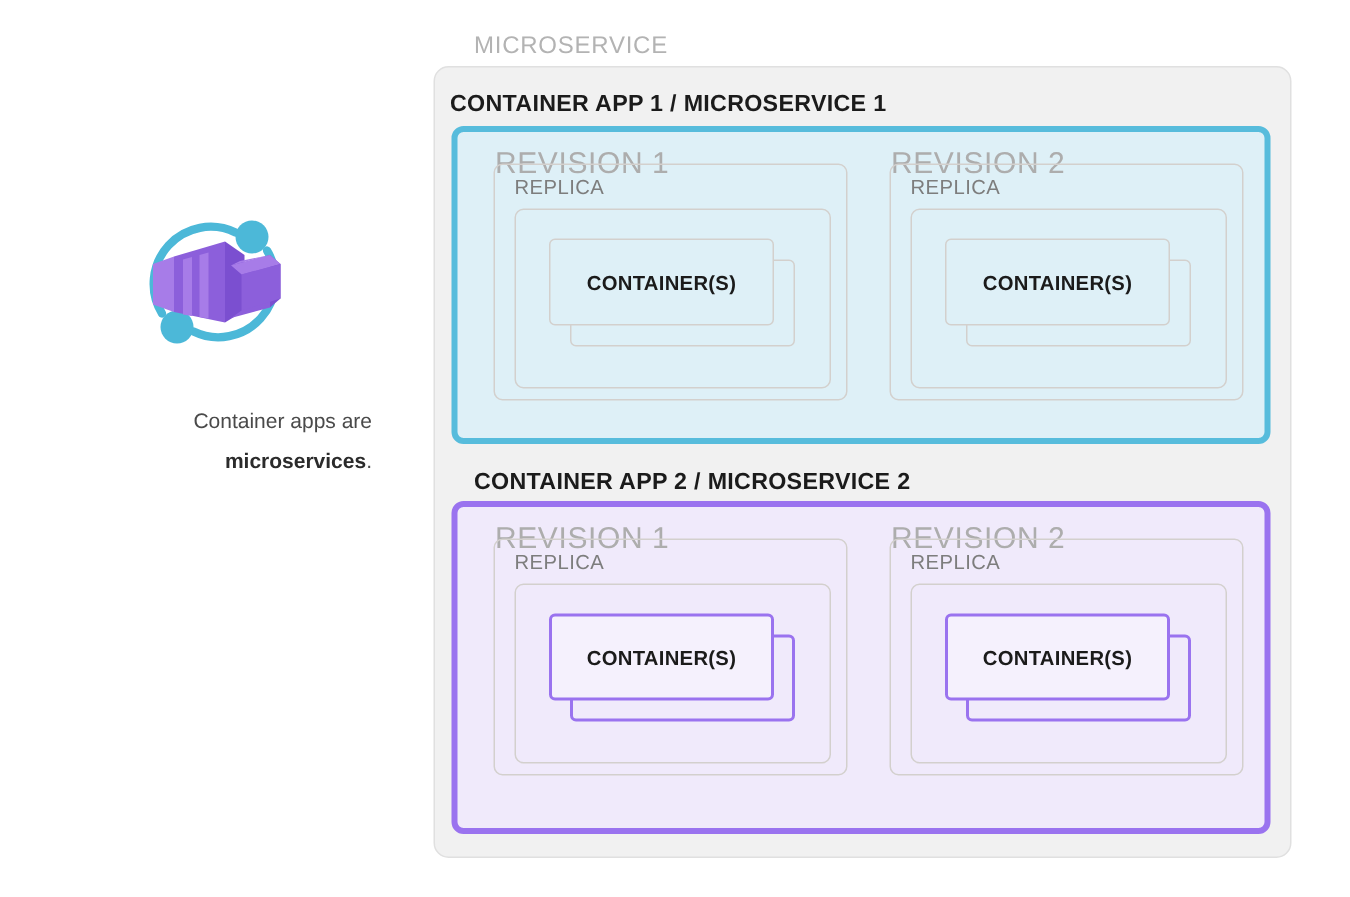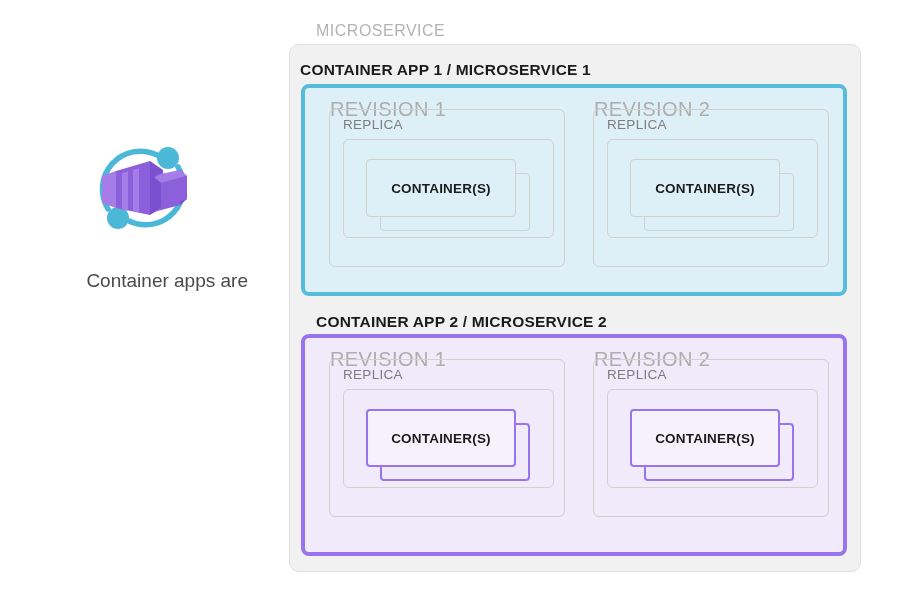--- a/index.html
+++ b/index.html
@@ -26,21 +26,21 @@
   .icon-wrap {
     width: 210px;
     height: 115px;
     display: flex;
     align-items: center;
     justify-content: center;
   }
   .caption {
     margin-top: 22px;
     text-align: right;
-    font-size: 19px;
+    font-size: 14px;
     line-height: 27px;
     color: #4a4a4a;
     font-family: "Liberation Sans", sans-serif;
   }
   .caption .strong { font-weight: bold; color: #2b2b2b; }
 
   
   .env-label {
     position: absolute;
     left: 316px;
@@ -137,21 +137,21 @@
     letter-spacing: .3px;
     font-weight: normal;
   }
 
   
   .pod-box {
     position: absolute;
     left: 13px;
     top: 29px;
     width: 211px;
-    height: 99px;
+    height: 120px;
     box-sizing: border-box;
     border: 1.5px solid #d3d0cd;
     border-radius: 6px;
   }
 
   
   .container-stack {
     position: absolute;
     left: 22px;
     top: 19px;
@@ -218,20 +218,21 @@
       <path d="M 92 37 L 99 43 L 99 66 L 92 72 Z" fill="#7b4fd0"></path>
       <path d="M 66 44 L 72 41 L 92 37 L 66 44 Z" fill="#a77ce8"></path>
       <path d="M 66 44 L 92 37 L 99 43 L 73 50 Z" fill="#a77ce8"></path>
       <path d="M 73 50 L 99 43 L 99 66 L 73 74 Z" fill="#8c5fdb"></path>
       <path d="M 66 44 L 73 50 L 73 74 L 66 79 Z" fill="#7b4fd0"></path>
     </svg>
   </div>
 
   <div class="caption">
     <div>Container apps are</div>
+    <div><span class="strong">microservices</span><span>.</span></div>
   </div>
 
 </div>
 
 <div class="env-label">MICROSERVICE</div>
 <div class="environment"></div>
 
 <div class="app-title app1">CONTAINER APP 1 / MICROSERVICE 1</div>
 
 <div class="app-panel blue">

